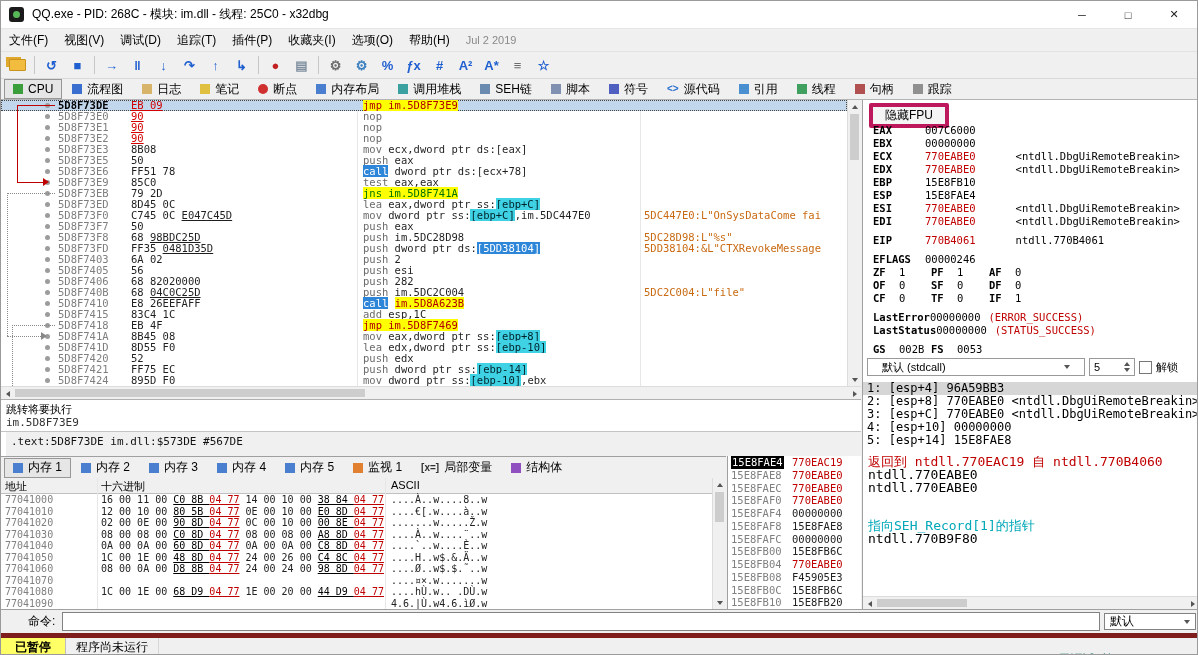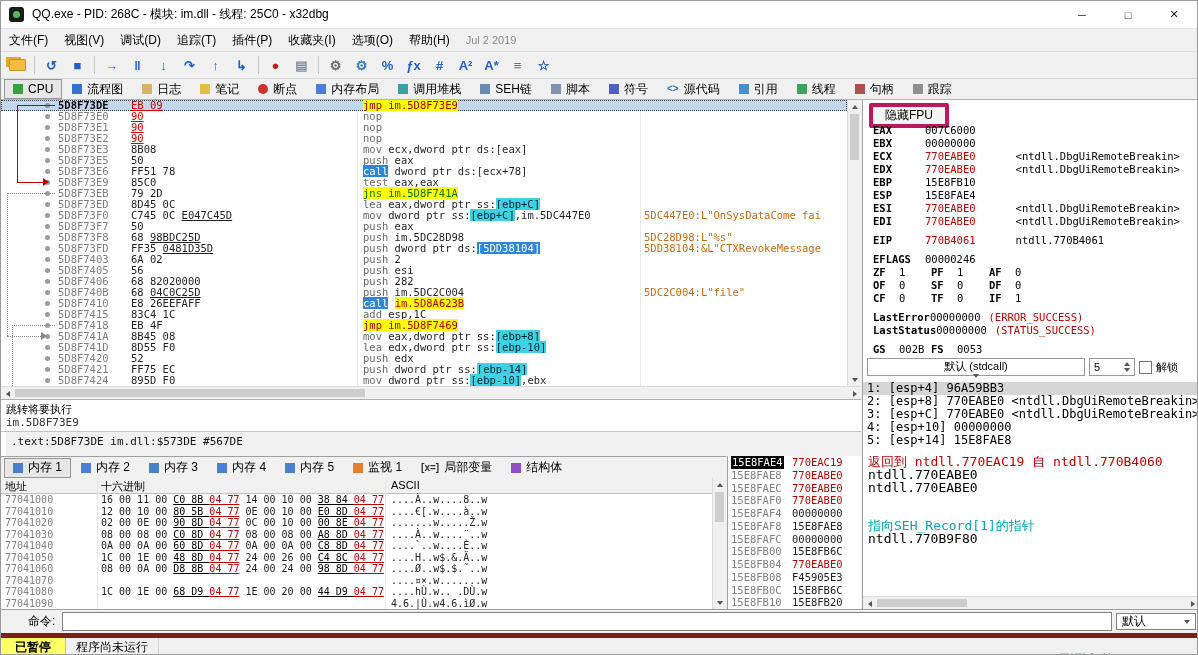--- a/index.html
+++ b/index.html
@@ -72,21 +72,21 @@
   .rrow{height:13px;line-height:13px;padding-left:10px;white-space:pre;}
   .rrow.blank{height:6px;}
   .rname{display:inline-block;min-width:52px;font-weight:bold;color:#000;}
   .rval{color:#000;}
   .rval.red{color:#c00000;}
   .rnote{margin-left:40px;color:#000;}
   .rnote.red{color:#c00000;margin-left:8px;}
   .flag{display:inline-block;min-width:58px;}
   .flag .rname{min-width:26px;}
   .convrow{position:absolute;left:4px;top:258px;right:4px;display:flex;align-items:center;gap:4px;font-family:"Liberation Sans",sans-serif;font-size:11px;}
-  .conv-select{width:218px;height:18px;border:1px solid #999;background:#fff;display:flex;align-items:center;justify-content:space-between;padding:0 14px;box-sizing:border-box;flex-direction:column;}
+  .conv-select{width:218px;height:18px;border:1px solid #999;background:#fff;display:flex;align-items:center;justify-content:space-between;padding:0 14px;box-sizing:border-box;}
   .conv-spin{width:46px;height:18px;border:1px solid #999;background:#fff;display:flex;align-items:center;padding:0 4px;box-sizing:border-box;}
   .spin-btns{display:flex;flex-direction:column;gap:2px;margin-left:auto;}
   .conv-check{display:flex;align-items:center;gap:4px;}
   .cb{width:11px;height:11px;border:1px solid #777;background:#fff;display:inline-block;}
   .args{position:absolute;left:0;top:282px;right:0;font-size:12px;font-family:"DejaVu Sans Mono",monospace;}
   .argrow{height:13px;line-height:13px;padding-left:4px;white-space:pre;}
   .argrow.sel{background:#d6d6d6;}
   
   .bottom-tabs{position:absolute;left:0;top:455px;width:725px;height:22px;background:#f0f0f0;border-top:1px solid #a0a0a0;display:flex;align-items:center;font-size:12px;padding-left:3px;box-sizing:border-box;gap:1px;}
   
@@ -110,21 +110,21 @@
   .sval{position:absolute;left:64px;color:#222;}
   .sval.red{color:#c00000;}
   .stackinfo{position:absolute;left:861px;top:455px;width:337px;height:153px;background:#fff;border-left:1px solid #a0a0a0;box-sizing:border-box;font-size:13px;overflow:hidden;}
   .sirow{height:12.75px;line-height:12.75px;padding-left:5px;white-space:pre;font-family:"DejaVu Sans Mono",monospace;}
   .sitext.red{color:#c00000;}
   .sitext.cyan{color:#00a8b8;}
   
   .cmdbar{position:absolute;left:0;top:608px;width:1198px;height:24px;background:#f0f0f0;border-top:1px solid #a0a0a0;display:flex;align-items:center;font-size:12px;padding:0 3px;box-sizing:border-box;gap:4px;}
   .cmd-label{padding:0 3px;white-space:nowrap;margin-left:21px;}
   .cmd-input{flex:1;height:17px;background:#fff;border:1px solid #828282;font-family:"DejaVu Sans Mono",monospace;font-size:11px;padding:0 3px;}
-  .cmd-dd{width:80px;height:17px;background:#fff;border:1px solid #828282;display:flex;align-items:center;justify-content:space-between;padding:0 5px;box-sizing:border-box;}
+  .cmd-dd{width:92px;height:17px;background:#fff;border:1px solid #828282;display:flex;align-items:center;justify-content:space-between;padding:0 5px;box-sizing:border-box;}
   .statusbar{position:absolute;left:0;top:632px;width:1198px;height:23px;background:#f0f0f0;border-top:5px solid #7f1d1d;display:flex;align-items:center;font-size:12px;box-sizing:border-box;}
   .st-badge{background:#ffff66;height:100%;display:flex;align-items:center;padding:0 14px;font-weight:bold;border-right:1px solid #bdbdbd;box-sizing:border-box;}
   .st-msg{padding:0 10px;height:100%;display:flex;align-items:center;border-right:1px solid #d6d6d6;}
   .st-time{margin-left:auto;padding:0 10px;color:#0f766e;margin-top:25px;}
 </style>
 </head>
 <body>
 
 <div class="win">
 

